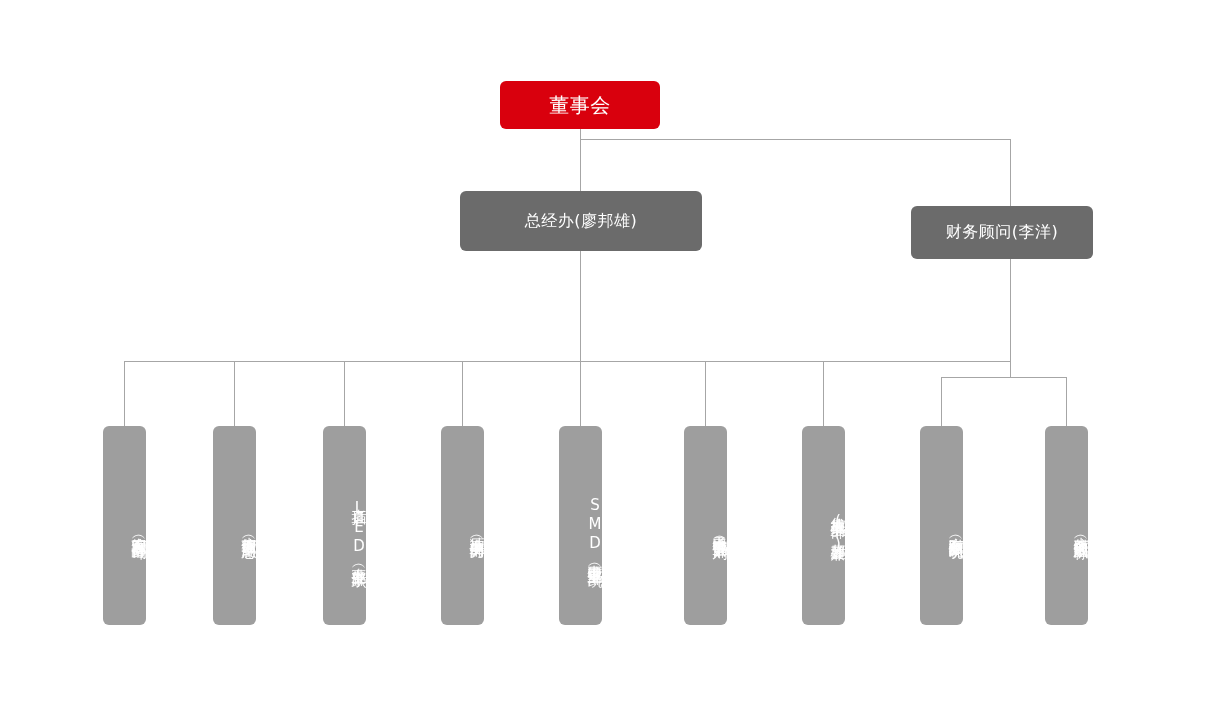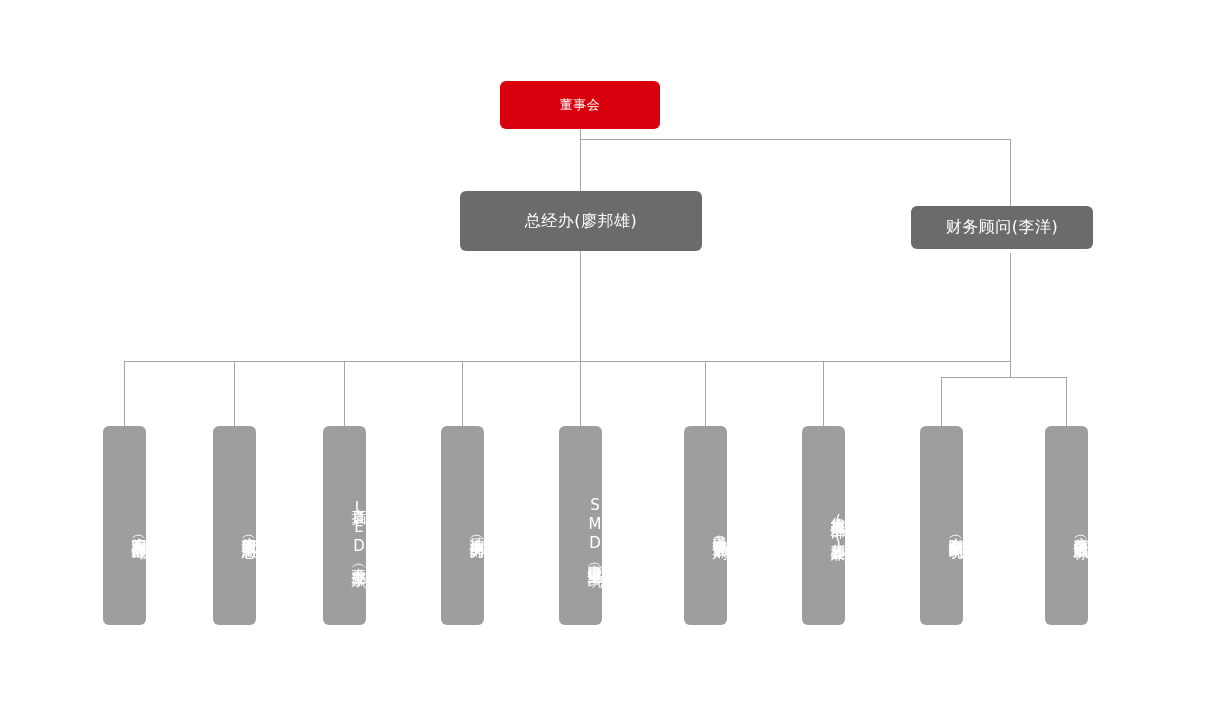--- a/index.html
+++ b/index.html
@@ -35,21 +35,21 @@
     display: flex;
     align-items: center;
     justify-content: center;
     color: #ffffff;
     text-align: center;
     letter-spacing: 0.5px;
   }
 
   .node.root {
     background: #d9000d;
-    font-size: 13px;
+    font-size: 20px;
   }
   .node.mid {
     background: #6b6b6b;
     font-size: 16px;
   }
   .node.leaf {
     background: #9e9e9e;
     font-size: 15px;
     writing-mode: vertical-rl;
     text-orientation: upright;
@@ -94,21 +94,21 @@
   <div class="line v" style="left:705px; top:361px; height:65px;"></div>
   <div class="line v" style="left:823px; top:361px; height:65px;"></div>
 
   <div class="line v" style="left:941px; top:377px; height:49px;"></div>
   <div class="line v" style="left:1066px; top:377px; height:49px;"></div>
 
   <div class="node root" style="left:500px; top:81px; width:160px; height:48px;">董事会</div>
 
   <div class="node mid" style="left:460px; top:191px; width:242px; height:60px;">总经办(廖邦雄)</div>
 
-  <div class="node mid" style="left:911px; top:206px; width:182px; height:43px;">财务顾问(李洋)</div>
+  <div class="node mid" style="left:911px; top:206px; width:182px; height:53px;">财务顾问(李洋)</div>
 
   <div class="node leaf" style="left:103px; top:426px; width:43px; height:199px;">
     <span class="vlabel">东煦管理部（肖剑峰）</span>
   </div>
 
   <div class="node leaf" style="left:213px; top:426px; width:43px; height:199px;">
     <span class="vlabel">杰信管理部（罗忠丽）</span>
   </div>
 
   <div class="node leaf" style="left:323px; top:426px; width:43px; height:199px;">

